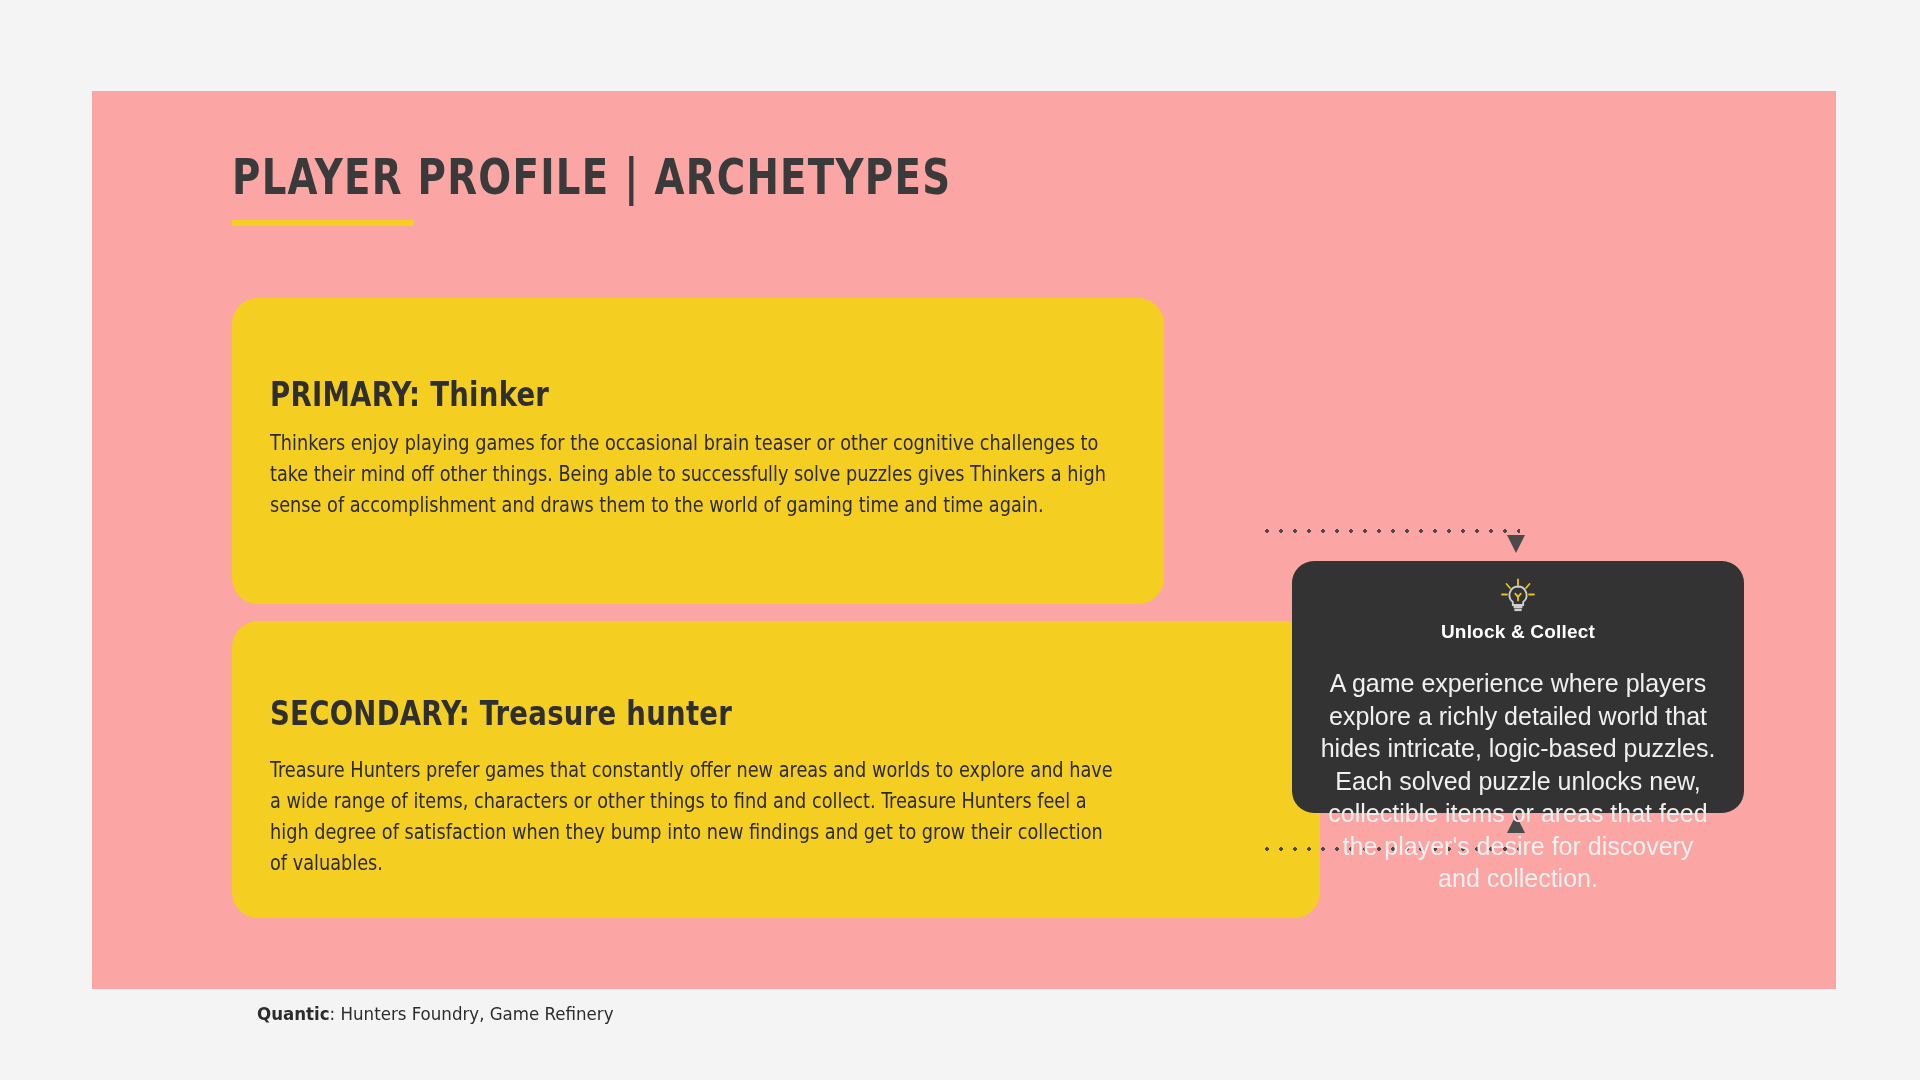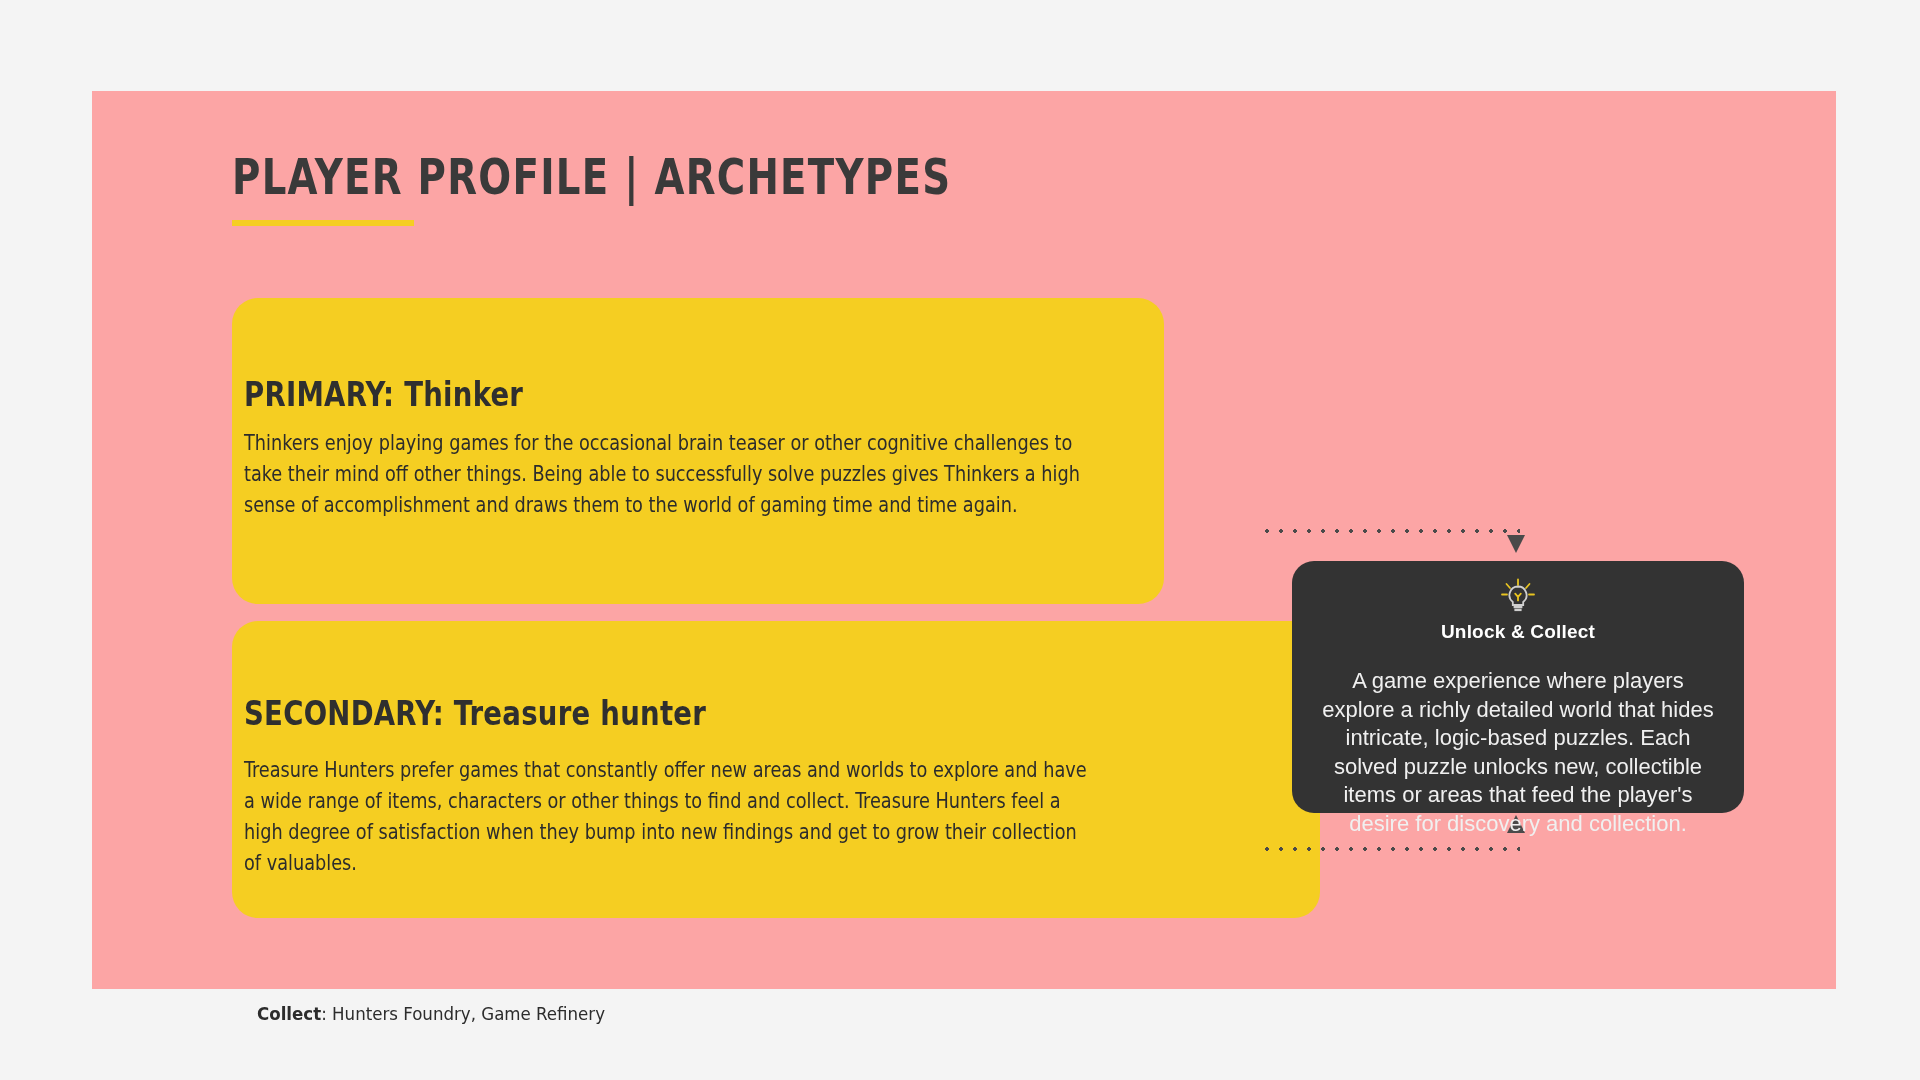--- a/index.html
+++ b/index.html
@@ -46,21 +46,21 @@
     height: 6px;
     background: #f5ce22;
   }
 
   
   .card {
     position: absolute;
     background: #f5ce22;
     border-radius: 26px;
     box-sizing: border-box;
-    padding: 0 12px;
+    padding: 0 38px;
   }
   #card-primary {
     left: 140px;
     top: 207px;
     width: 932px;
     height: 306px;
   }
   #card-secondary {
     left: 140px;
     top: 530px;
@@ -122,21 +122,21 @@
     margin-top: 4px;
     color: #ffffff;
     font-weight: bold;
     font-size: 19px;
     font-family: "Liberation Sans", sans-serif;
     letter-spacing: 0.2px;
   }
   #tooltip-body {
     margin-top: 24px;
     color: #f0f0f0;
-    font-size: 22px;
+    font-size: 25px;
     line-height: 1.3;
     font-family: "Liberation Sans", sans-serif;
   }
 
   
   .connector {
     position: absolute;
     height: 4px;
     background-image: radial-gradient(circle, #4a4a4a 1.6px, rgba(0,0,0,0) 1.9px);
     background-size: 14px 4px;
@@ -174,21 +174,21 @@
     <div class="card-heading">PRIMARY: Thinker</div>
     <div class="card-body">Thinkers enjoy playing games for the occasional brain teaser or other cognitive challenges to take their mind off other things. Being able to successfully solve puzzles gives Thinkers a high sense of accomplishment and draws them to the world of gaming time and time again.</div>
   </div>
 
   <div class="card" id="card-secondary">
     <div class="card-heading">SECONDARY: Treasure hunter</div>
     <div class="card-body">Treasure Hunters prefer games that constantly offer new areas and worlds to explore and have a wide range of items, characters or other things to find and collect. Treasure Hunters feel a high degree of satisfaction when they bump into new findings and get to grow their collection of valuables.</div>
   </div>
 
   <div id="source-line">
-    <span class="src-label">Collect</span><span>: Hunters Foundry, Game Refinery</span>
+    <span class="src-label">Quantic</span><span>: Hunters Foundry, Game Refinery</span>
   </div>
 
   <div class="connector" id="connector-top"></div>
   <div class="arrow" id="arrow-top"></div>
 
   <div class="connector" id="connector-bottom"></div>
   <div class="arrow" id="arrow-bottom"></div>
 
   <div id="tooltip-card">
     <svg id="bulb-icon" width="40" height="40" viewBox="0 0 40 40">

